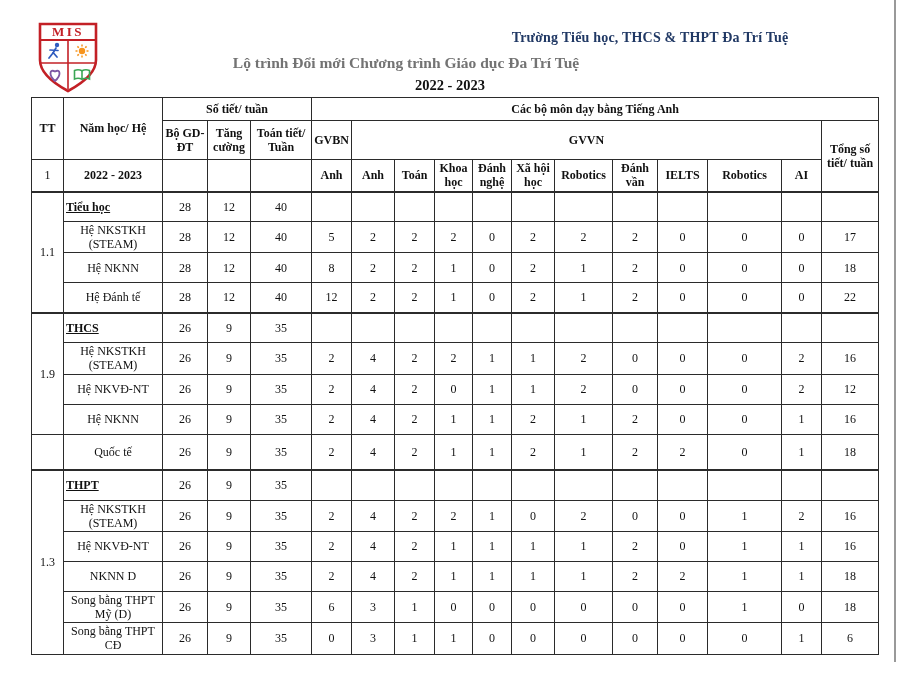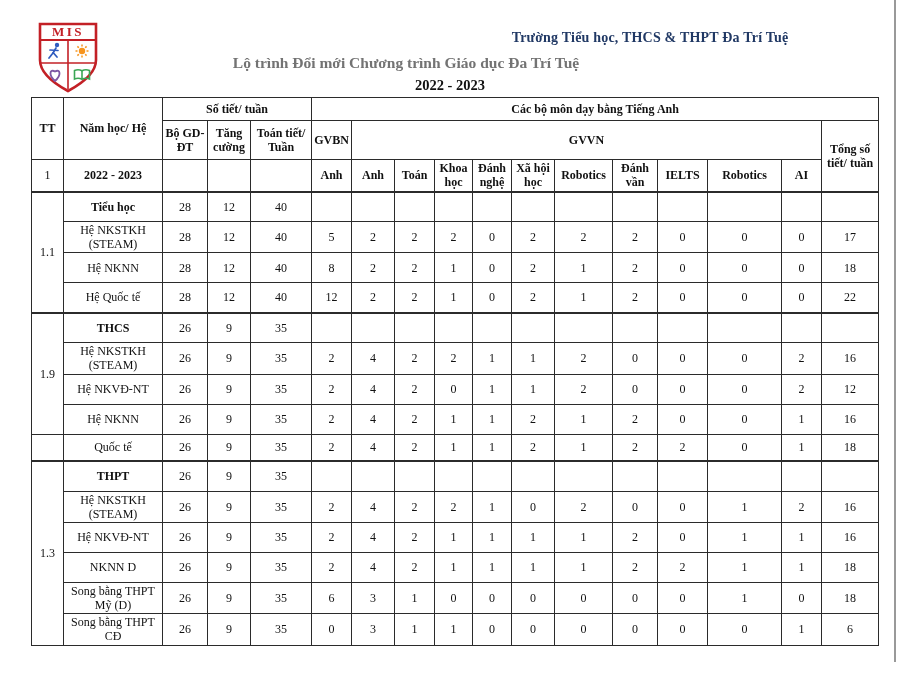--- a/index.html
+++ b/index.html
@@ -16,21 +16,21 @@
 
   .scan-edge{position:absolute;left:894px;top:0;width:2px;height:662px;background:#777;opacity:.75;}
 
   table.grid{position:absolute;left:31px;top:97px;width:848px;border-collapse:collapse;table-layout:fixed;
     font-size:12px;color:#111;}
   table.grid th, table.grid td{border:1px solid #2b2b2b;padding:1px 2px;vertical-align:middle;
     text-align:center;line-height:1.18;overflow:hidden;}
   table.grid th{font-weight:bold;margin-left:32px;}
   table.grid{border:1.5px solid #2b2b2b;}
   td.label{text-align:left;padding-left:4px;}
-  td.label.grp{text-align:center;font-weight:bold;}
+  td.label.grp{text-align:left;font-weight:bold;text-decoration:underline;}
   tr.gtop td, tr.gtop th{border-top-width:2.5px;}
   td.year{font-weight:bold;}
 </style>
 </head>
 <body>
 
 <svg class="logo" viewBox="0 0 64 72">
   <path d="M4 2 H60 V38 Q60 54 32 69 Q4 54 4 38 Z" fill="#ffffff" stroke="#c32026" stroke-width="2.6"></path>
   <text x="32" y="14" text-anchor="middle" font-size="13" font-weight="bold" letter-spacing="2.5" fill="#c32026" font-family="Liberation Serif, serif">MIS</text>
   <line x1="5" y1="18" x2="59" y2="18" stroke="#c32026" stroke-width="2"></line>
@@ -173,21 +173,21 @@
         <td>0</td>
         <td>2</td>
         <td>1</td>
         <td>2</td>
         <td>0</td>
         <td>0</td>
         <td>0</td>
         <td>18</td>
       </tr>
       <tr style="height: 30px;">
-        <td class="label">Hệ Quốc tế</td>
+        <td class="label">Hệ Đánh tế</td>
         <td>28</td>
         <td>12</td>
         <td>40</td>
         <td>12</td>
         <td>2</td>
         <td>2</td>
         <td>1</td>
         <td>0</td>
         <td>2</td>
         <td>1</td>
@@ -263,21 +263,21 @@
         <td>1</td>
         <td>1</td>
         <td>2</td>
         <td>1</td>
         <td>2</td>
         <td>0</td>
         <td>0</td>
         <td>1</td>
         <td>16</td>
       </tr>
-      <tr style="height: 27px;">
+      <tr style="height: 36px;">
         <td rowspan="1"></td>
         <td class="label">Quốc tế</td>
         <td>26</td>
         <td>9</td>
         <td>35</td>
         <td>2</td>
         <td>4</td>
         <td>2</td>
         <td>1</td>
         <td>1</td>

